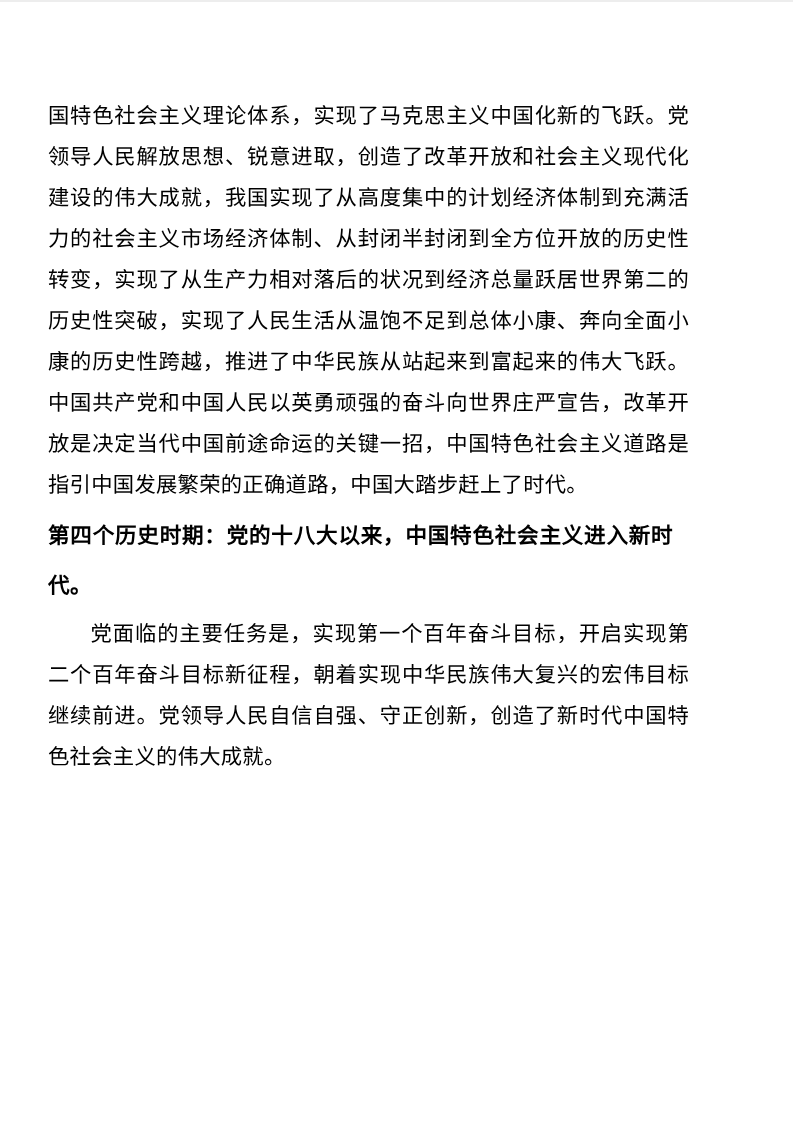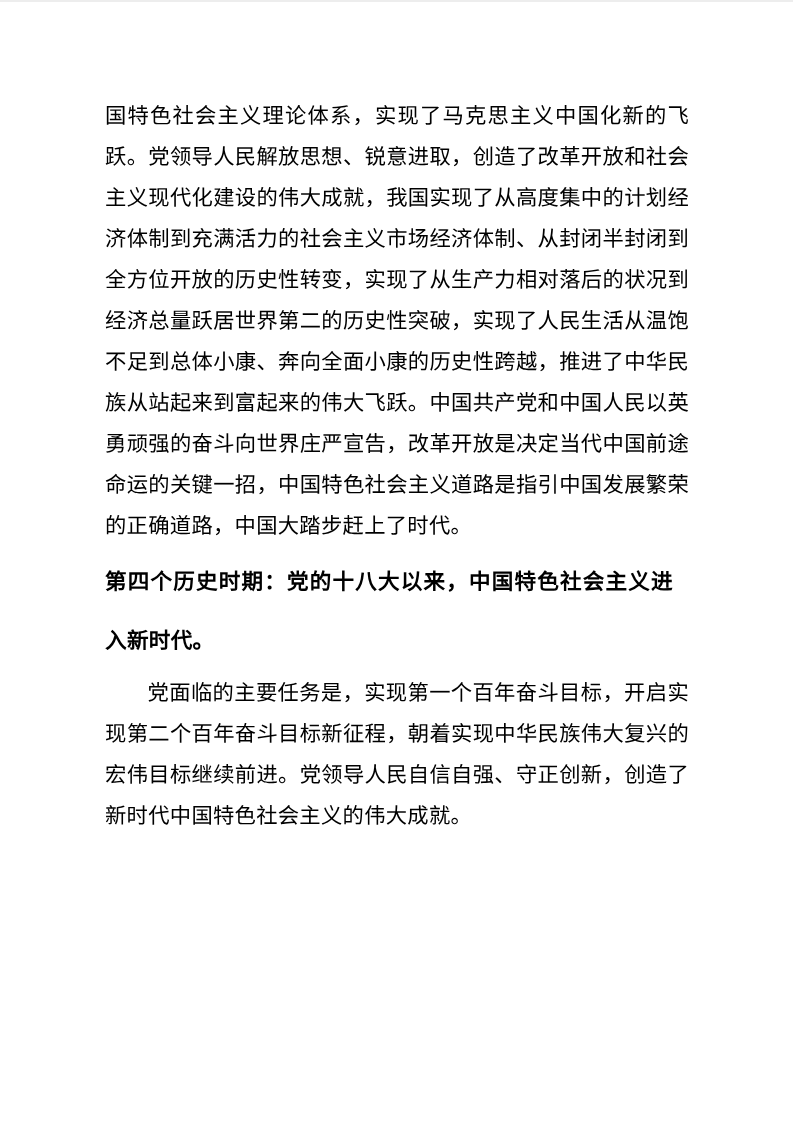--- a/index.html
+++ b/index.html
@@ -7,21 +7,21 @@
     padding: 0;
     background: #ffffff;
   }
   .page {
     position: relative;
     width: 793px;
     height: 1122px;
     box-sizing: border-box;
     background: #ffffff;
     border-top: 2px solid #ededed;
-    padding: 94px 104px 0 105px;
+    padding: 94px 104px 0 48px;
     overflow: hidden;
     font-family: "Liberation Serif", "DejaVu Serif", serif;
     color: #000000;
   }
   .para {
     margin: 0;
     font-size: 21.3px;
     line-height: 41px;
     letter-spacing: 0.3px;
     text-align: justify;
@@ -29,21 +29,21 @@
     word-break: break-all;
   }
   .para.indent {
     text-indent: 2em;
   }
   .section-heading {
     margin: 5px 16px 3px 0;
     font-family: "Liberation Sans", "DejaVu Sans", sans-serif;
     font-weight: 700;
     font-size: 21.6px;
-    line-height: 59px;
+    line-height: 50px;
     letter-spacing: 0.3px;
     text-align: justify;
     text-justify: inter-ideograph;
     word-break: break-all;
   }
 </style>
 </head>
 <body>
 
 <div class="page">

